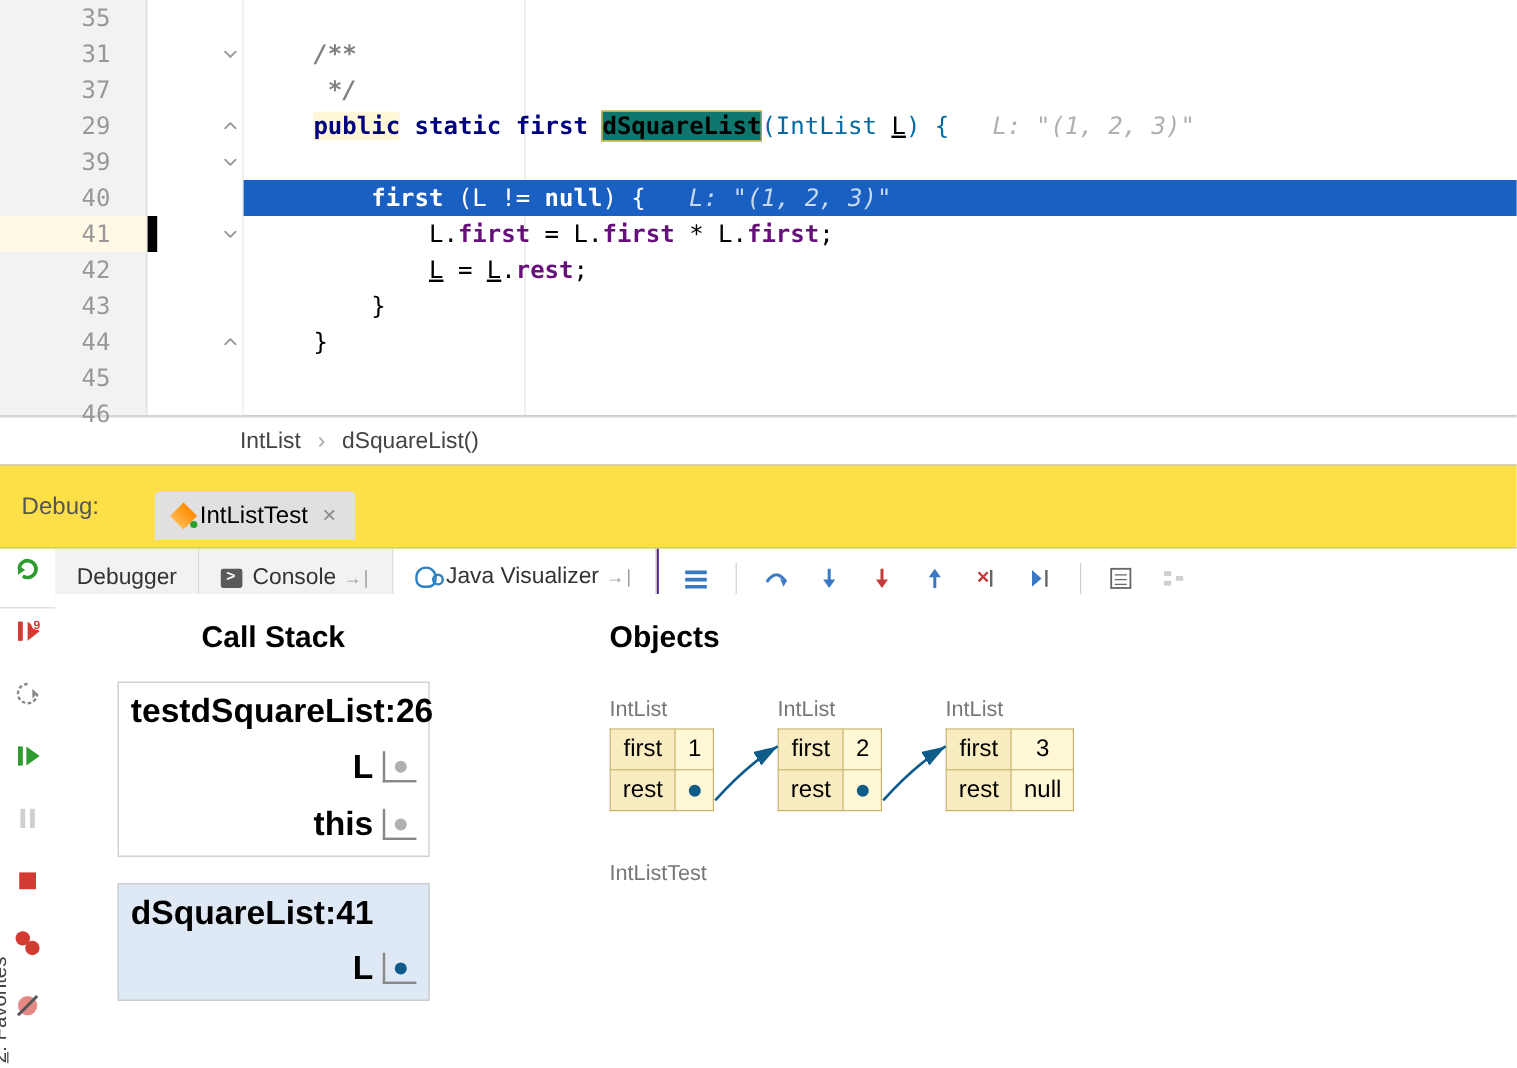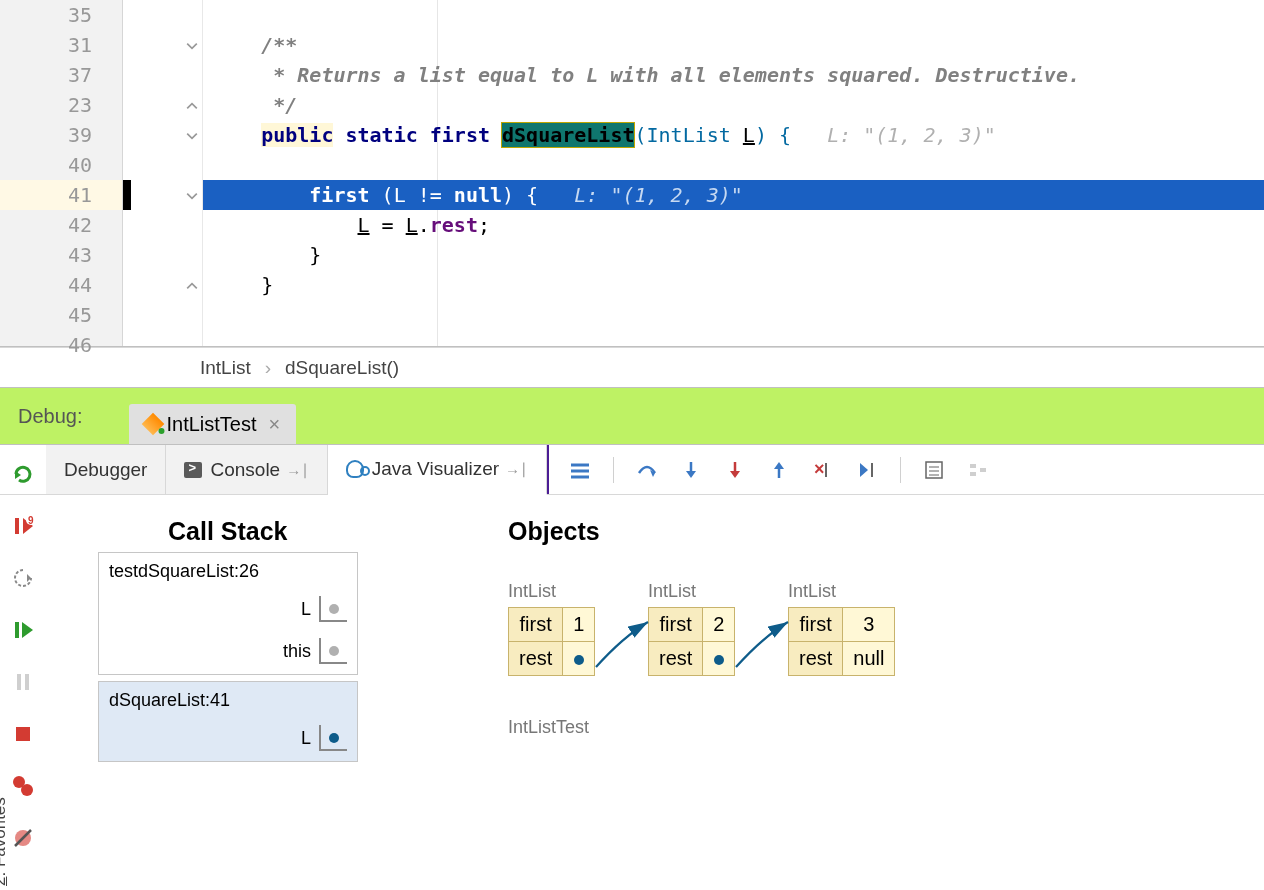--- a/index.html
+++ b/index.html
@@ -30,21 +30,21 @@
   .bp-icon { position:absolute; width:18px; height:18px; border-radius:50%; background:#d33b32; left:140px; }
   .bp-check { position:absolute; width:10px; height:6px; border-left:2px solid #4aa64a; border-bottom:2px solid #4aa64a; transform:rotate(-45deg); left:144px; }
   .thin-guide { position:absolute; left:234px; top:0; bottom:0; width:1px; background:#e6e6e6; }
   .exec-gutter { position:absolute; left:0; width:8px; background:#000; height:30px; }
 
   
   .crumbs { height:40px; border-top:1px solid #d8d8d8; display:flex; align-items:center; padding-left:200px; font-size:19px; color:#444; }
   .crumb-sep { margin:0 14px; color:#aaa; }
 
   
-  .debug-head { height:58px; display:flex; align-items:center; border-top:1px solid #c0c0c0; border-bottom:1px solid #c0c0c0; background:#bef264; padding-left:18px; font-size:20px; position:relative; }
+  .debug-head { height:70px; display:flex; align-items:center; border-top:1px solid #c0c0c0; border-bottom:1px solid #c0c0c0; background:#fde047; padding-left:18px; font-size:20px; position:relative; }
   .debug-label { color:#555; margin-right:46px; }
   .run-tab { display:flex; align-items:center; background:#e0e0e0; height:40px; padding:0 16px; border-radius:3px 3px 0 0; margin-top:16px; }
   .run-tab .diamond { width:16px; height:16px; background:linear-gradient(#ff8a00,#ffb84d); transform:rotate(45deg); margin-right:6px; position:relative; }
   .run-tab .diamond::after { content:""; position:absolute; right:-6px; top:4px; width:6px; height:6px; background:#2ca02c; border-radius:50%; transform:rotate(-45deg); }
   .run-tab .x { margin-left:12px; color:#888; }
 
   
   .tool-row { height:50px; display:flex; border-bottom:1px solid #d8d8d8; }
   .tool-left { width:46px; }
   .tool-tabs { display:flex; align-items:stretch; border-right:2px solid #4c1d95; }
@@ -60,21 +60,21 @@
 
   
   .fav { position:absolute; left:10px; bottom:4px; transform:rotate(-90deg); transform-origin:left bottom; font-size:17px; color:#444; white-space:nowrap; }
   .fav u { text-decoration:underline; }
 
   
   .viz { position:absolute; left:46px; top:495px; right:0; bottom:0; background:#fff; padding:22px 18px; }
   .viz h2 { margin:0; font-size:25px; font-weight:700; }
   .viz-cols { display:flex; gap:150px; }
   .callstack { width:294px;padding-left:34px; }
-  .frame { border:1px solid #c6c6c6; margin-top:6px; font-size:18px; background:#fff; }
+  .frame { border:1px solid #c6c6c6; margin-top:22px; font-size:28px; background:#fff;font-weight:bold; }
   .frame.active { background:#dfe9f5; }
   .frame-title { padding:8px 10px; }
   .frame-row { display:flex; justify-content:flex-end; align-items:center; padding:6px 10px 10px; gap:8px; }
   .slot { width:28px; height:26px; border-left:2px solid #888; border-bottom:2px solid #888; position:relative; }
   .slot .dot { width:10px; height:10px; background:#0e5c8a; border-radius:50%; position:absolute; left:8px; top:8px; }
   .slot.gray .dot { background:#b0b0b0; }
 
   .objects { position:relative; }
   .obj-label { font-size:18px; color:#777; position:absolute; }
   .obj { position:absolute; }
@@ -94,21 +94,21 @@
 </style>
 </head>
 <body>
 <div class="root">
 
 <div class="editor">
   <div class="gutter">
     <div class="gutter-line">35</div>
     <div class="gutter-line">31</div>
     <div class="gutter-line">37</div>
-    <div class="gutter-line">23</div>
+    <div class="gutter-line">29</div>
     <div class="gutter-line">39</div>
     <div class="gutter-line">40</div>
     <div class="gutter-line bp-line" style="position:relative">
       <span>41</span>
     </div>
     <div class="gutter-line">42</div>
     <div class="gutter-line">43</div>
     <div class="gutter-line">44</div>
     <div class="gutter-line">45</div>
     <div class="gutter-line">46</div>
@@ -136,25 +136,25 @@
     <div class="fold-mark" style="top:278px"><svg viewBox="0 0 10 10">
             <polyline points="1,7 5,3 9,7" fill="none" stroke="#999" stroke-width="1.4"></polyline>
           </svg></div>
     <div class="exec-gutter" style="top:180px;"></div>
   </div>
 
   <div class="code">
     <div class="thin-guide"></div>
     <div class="code-line"></div>
     <div class="code-line"><span class="doccomment">    </span><span class="doccomment">/**</span></div>
-    <div class="code-line"><span class="doccomment">    </span><span class="doccomment"> * Returns a list equal to L with all elements squared. Destructive.</span></div>
     <div class="code-line"><span class="doccomment">    </span><span class="doccomment"> */</span></div>
     <div class="code-line">    <span class="pub-hl">public</span> <span class="kw">static</span> <span class="kw">first</span> <span class="method-hl">dSquareList</span><span class="punct">(IntList </span><span style="text-decoration:underline">L</span><span class="punct">) {</span>   <span class="comment-inline">L: "(1, 2, 3)"</span></div>
     <div class="code-line"></div>
     <div class="code-line exec-line">        <span class="kw">first</span><span> (L != </span><span class="kw">null</span><span>) {</span>   <span class="comment-inline">L: "(1, 2, 3)"</span></div>
+    <div class="code-line">    <span class="ident">        L</span>.<span class="field">first</span> = L.<span class="field">first</span> * L.<span class="field">first</span>;</div>
     <div class="code-line">    <span class="ident">        <span style="text-decoration:underline">L</span></span> = <span style="text-decoration:underline">L</span>.<span class="field">rest</span>;</div>
     <div class="code-line">        }</div>
     <div class="code-line">    }</div>
     <div class="code-line"></div>
   </div>
 </div>
 
 <div class="crumbs">
   <span>IntList</span>
   <span class="crumb-sep">›</span>

